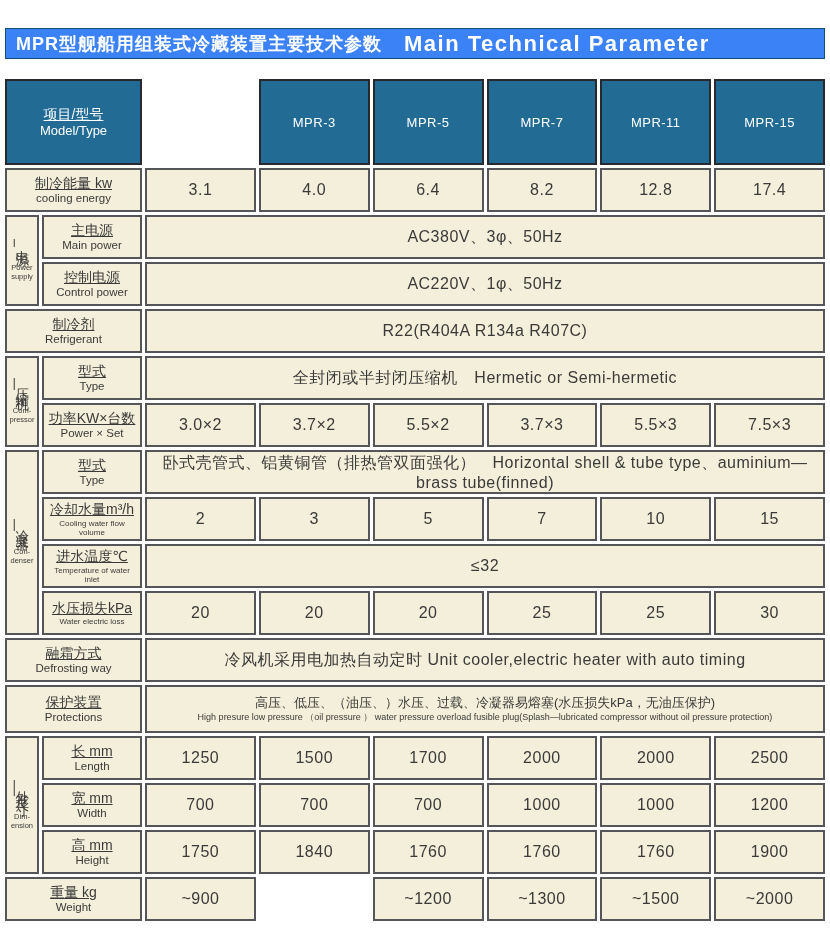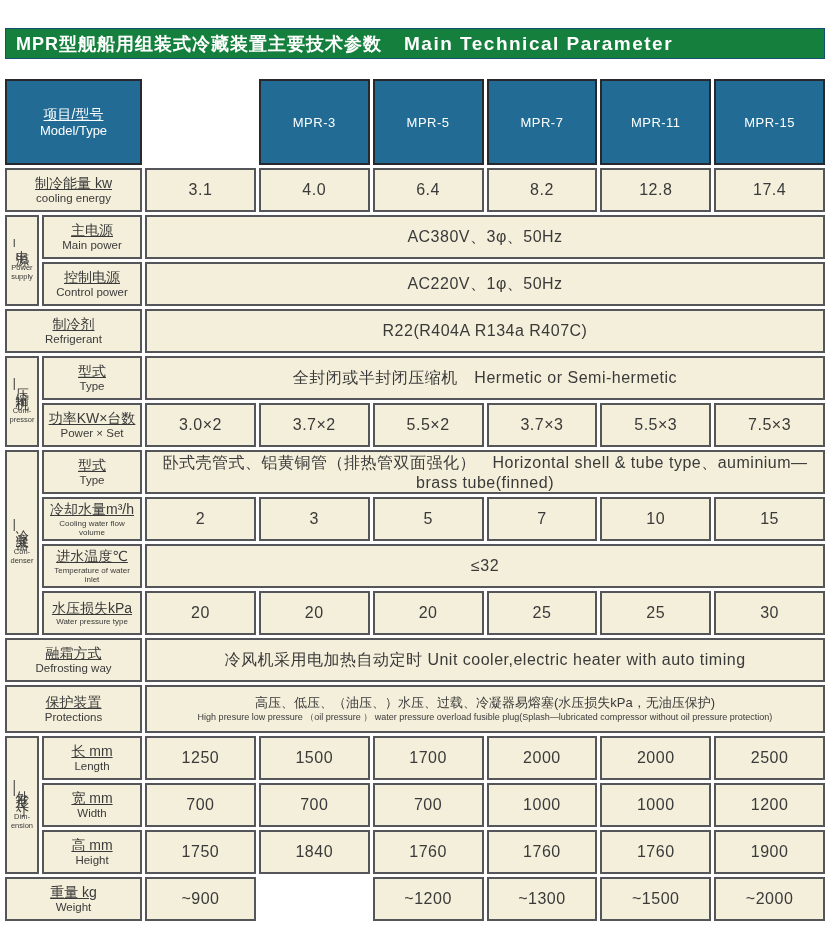--- a/index.html
+++ b/index.html
@@ -1,20 +1,20 @@
 <!DOCTYPE html>
 <html><head>
 <meta charset="utf-8">
 <style>
   html,body{margin:0;padding:0;background:#fff;}
   body{font-family:"Liberation Sans","DejaVu Sans",sans-serif;}
   .page{width:830px;height:941px;box-sizing:border-box;padding:28px 5px 0;background:#fff;overflow:hidden;}
-  .title-bar{height:31px;background:#15803d;color:#fff;display:flex;align-items:center;gap:22px;padding:0 10px;box-sizing:border-box;margin-bottom:20px;border:1px solid #14506f;}
+  .title-bar{height:31px;background:#3b82f6;color:#fff;display:flex;align-items:center;gap:22px;padding:0 10px;box-sizing:border-box;margin-bottom:20px;border:1px solid #14506f;}
   .title-zh{font-size:18px;font-weight:bold;letter-spacing:1px;white-space:nowrap;}
-  .title-en{font-size:19px;font-weight:bold;letter-spacing:1.5px;white-space:nowrap;}
+  .title-en{font-size:22px;font-weight:bold;letter-spacing:1.5px;white-space:nowrap;}
   .spec-table{display:grid;grid-template-columns:34px 100px repeat(6,1fr);grid-template-rows:86px repeat(11,44px) 48px repeat(4,44px);gap:3px;}
   .cell{border:2px solid #55565a;background:#f4efda;display:flex;flex-direction:column;align-items:center;justify-content:center;text-align:center;color:#3a3a3a;overflow:hidden;box-sizing:border-box;padding:1px 2px;}
   .head{background:#216b95;color:#fff;border-color:#27292e;}
   .zh{font-size:14px;line-height:1.3;text-decoration:underline;}
   .en{font-size:11.5px;line-height:1.15;}
   .en-sm{font-size:8px;line-height:1.2;}
   .val{font-size:16px;letter-spacing:.5px;}
   .head .zh{font-size:14px;}
   .head .en{font-size:13px;}
   .model{font-size:13px;letter-spacing:.5px;}
@@ -126,21 +126,21 @@
     <div class="cell val" style="grid-area:9/6">7</div>
     <div class="cell val" style="grid-area:9/7">10</div>
     <div class="cell val" style="grid-area:9/8">15</div>
     <div class="cell" style="grid-area:10/2">
       <span class="zh">进水温度℃</span>
       <span class="en-sm">Temperature of water inlet</span>
     </div>
     <div class="cell val" style="grid-area:10/3/11/9">≤32</div>
     <div class="cell" style="grid-area:11/2">
       <span class="zh">水压损失kPa</span>
-      <span class="en-sm">Water pressure type</span>
+      <span class="en-sm">Water electric loss</span>
     </div>
     <div class="cell val" style="grid-area:11/3">20</div>
     <div class="cell val" style="grid-area:11/4">20</div>
     <div class="cell val" style="grid-area:11/5">20</div>
     <div class="cell val" style="grid-area:11/6">25</div>
     <div class="cell val" style="grid-area:11/7">25</div>
     <div class="cell val" style="grid-area:11/8">30</div>
 
     <div class="cell" style="grid-area:12/1/13/3">
       <span class="zh">融霜方式</span>

